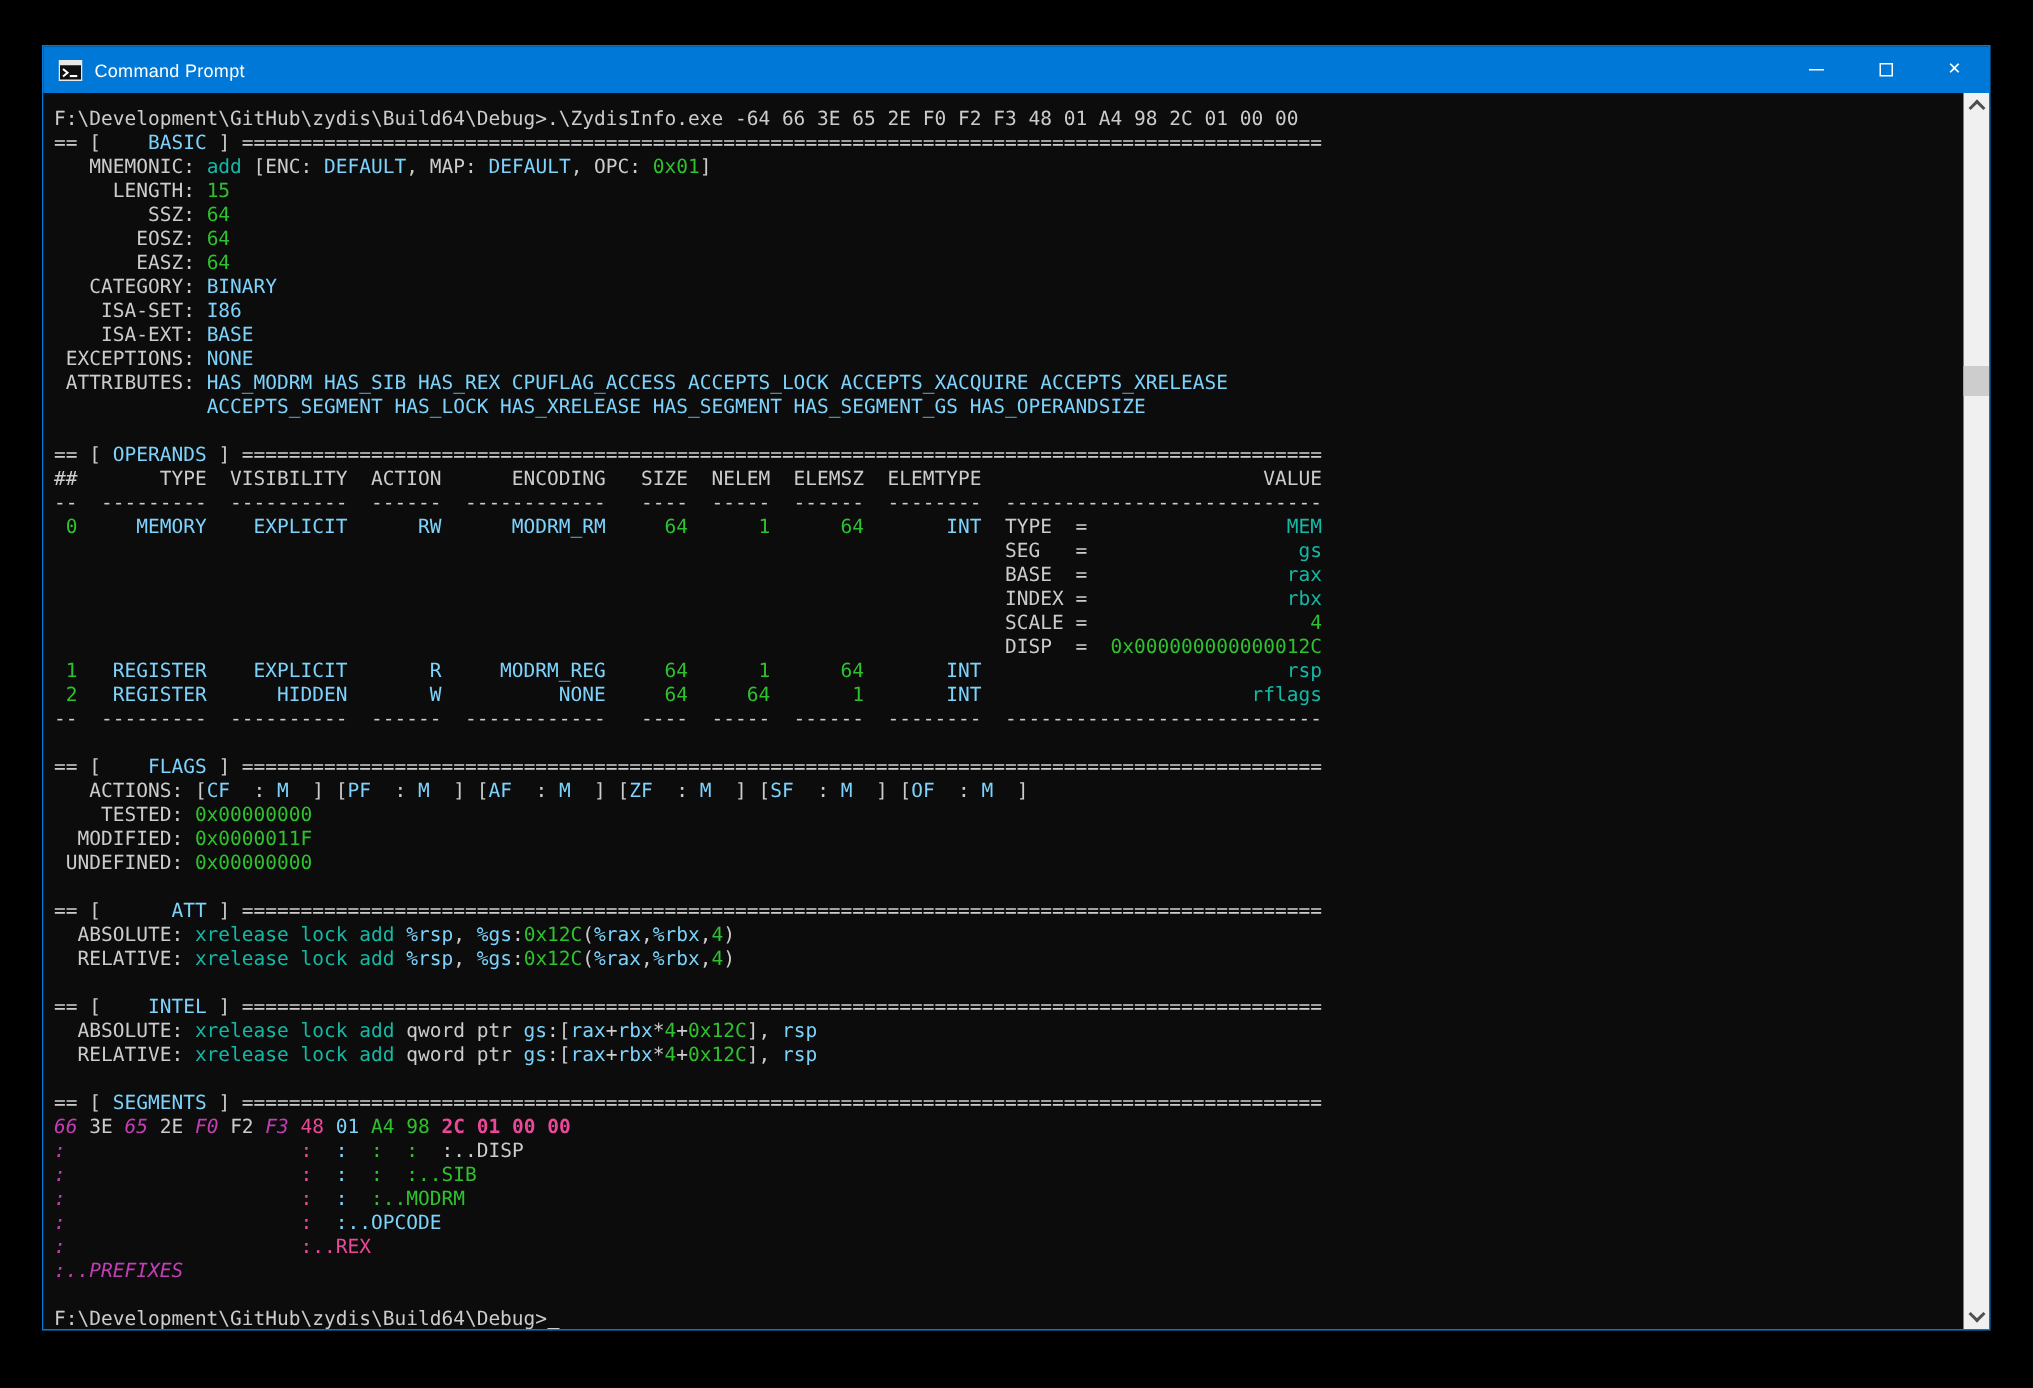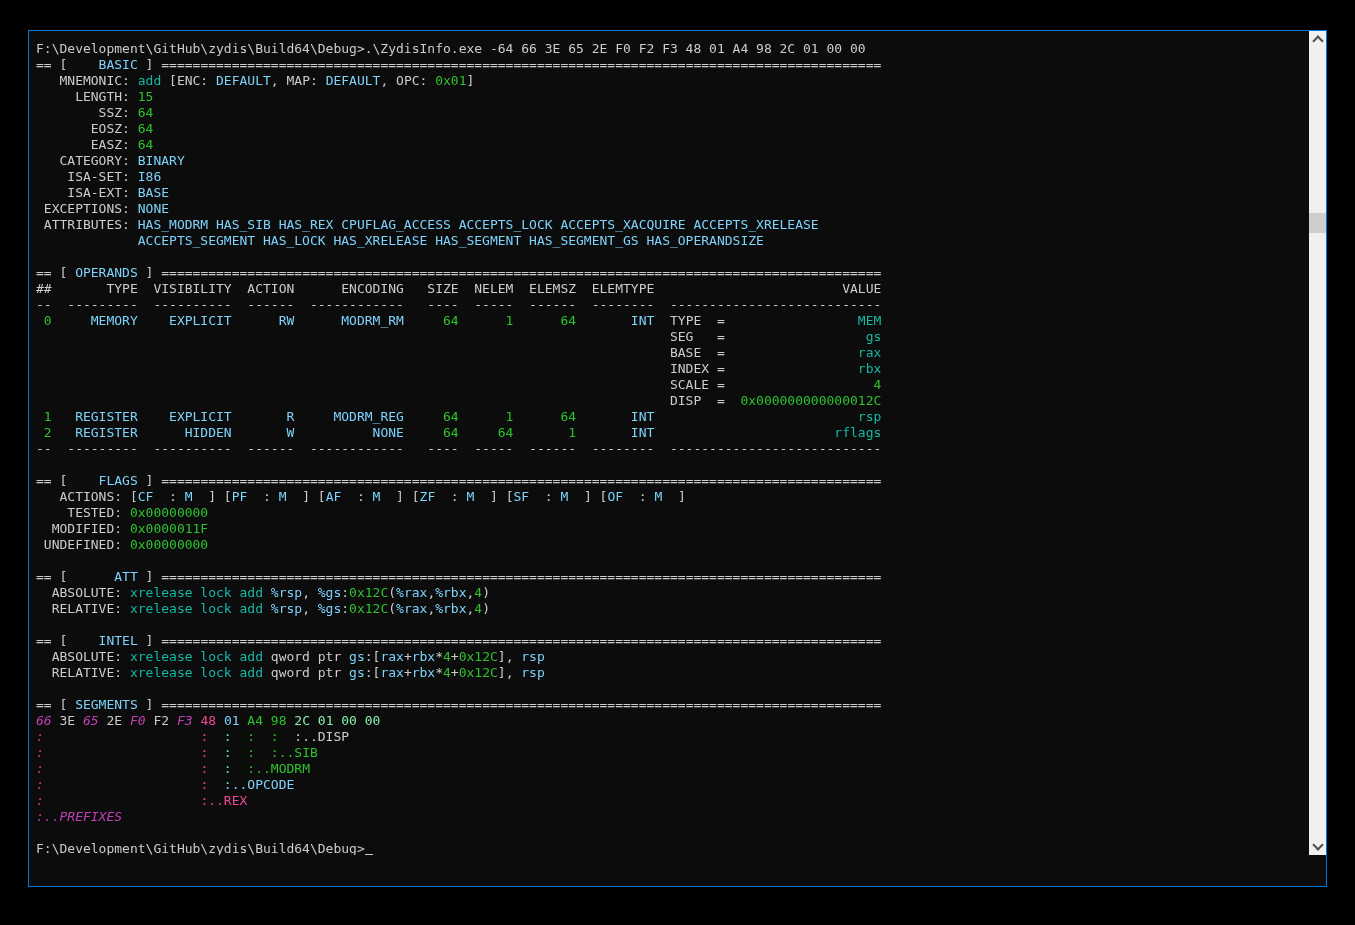--- a/index.html
+++ b/index.html
@@ -28,40 +28,60 @@
     font-family:"DejaVu Sans Mono","Liberation Mono",monospace;
     font-size:13px;line-height:16px;white-space:pre;margin-top:10px;
   }
   .line{height:16px;}
   .c-w{color:#CCCCCC;}
   .c-c{color:#7dd3fc;}
   .c-g{color:#2EC22E;}
   .c-r{color:#14b8a6;}
   .c-m{color:#C13FB4;font-style:italic;}
   .c-p{color:#ec4899;}
-  .c-y{color:#86efac;}
+  .c-y{color:#ec4899;font-weight:bold;}
   .cursor{
     display:inline-block;width:8px;height:16px;vertical-align:top;
     background:linear-gradient(to top,#CCCCCC 3px,transparent 3px);
   }
   .scrollbar{
     position:absolute;right:0;top:0;bottom:0;width:17px;background:#F0F0F0;
   }
   .scroll-btn{position:absolute;left:0;width:17px;height:17px;display:flex;align-items:center;justify-content:center;}
   .scroll-up{top:0;}
   .scroll-down{bottom:0;}
   .chev{width:6px;height:6px;border-left:2px solid #505050;border-top:2px solid #505050;}
   .chev.up{transform:rotate(45deg);margin-top:3px;}
   .chev.down{transform:rotate(225deg);margin-bottom:3px;}
   .thumb{position:absolute;left:0;top:182px;width:17px;height:20px;background:#CDCDCD;}
 </style>
 </head>
 <body>
 
 <div class="window">
+  <div class="titlebar">
+    <svg class="cmd-icon" viewBox="0 0 16 16">
+      <rect x="0.5" y="1.5" width="15" height="13" fill="#101010" stroke="#E8E8E8" stroke-width="1"></rect>
+      <rect x="0.5" y="1.5" width="15" height="3" fill="#E8E8E8"></rect>
+      <polyline points="3,7 6,9.5 3,12" fill="none" stroke="#FFFFFF" stroke-width="1.4"></polyline>
+      <rect x="7.5" y="11" width="5" height="1.4" fill="#FFFFFF"></rect>
+    </svg>
+    <span class="title-text">Command Prompt</span>
+    <div class="controls">
+      <div class="ctl-btn">
+        <div class="glyph-min"></div>
+      </div>
+      <div class="ctl-btn">
+        <div class="glyph-max"></div>
+      </div>
+      <div class="ctl-btn">
+        <span class="glyph-close">✕</span>
+      </div>
+    </div>
+  </div>
   <div class="console">
     <div class="output"><div class="line"><span class="c-w">F:\Development\GitHub\zydis\Build64\Debug&gt;.\ZydisInfo.exe -64 66 3E 65 2E F0 F2 F3 48 01 A4 98 2C 01 00 00</span></div><div class="line"><span class="c-w">== [ </span><span class="c-c">   BASIC</span><span class="c-w"> ] ============================================================================================</span></div><div class="line"><span class="c-w">   MNEMONIC: </span><span class="c-r">add</span><span class="c-w"> [ENC: </span><span class="c-c">DEFAULT</span><span class="c-w">, MAP: </span><span class="c-c">DEFAULT</span><span class="c-w">, OPC: </span><span class="c-g">0x01</span><span class="c-w">]</span></div><div class="line"><span class="c-w">     LENGTH: </span><span class="c-g">15</span></div><div class="line"><span class="c-w">        SSZ: </span><span class="c-g">64</span></div><div class="line"><span class="c-w">       EOSZ: </span><span class="c-g">64</span></div><div class="line"><span class="c-w">       EASZ: </span><span class="c-g">64</span></div><div class="line"><span class="c-w">   CATEGORY: </span><span class="c-c">BINARY</span></div><div class="line"><span class="c-w">    ISA-SET: </span><span class="c-c">I86</span></div><div class="line"><span class="c-w">    ISA-EXT: </span><span class="c-c">BASE</span></div><div class="line"><span class="c-w"> EXCEPTIONS: </span><span class="c-c">NONE</span></div><div class="line"><span class="c-w"> ATTRIBUTES: </span><span class="c-c">HAS_MODRM HAS_SIB HAS_REX CPUFLAG_ACCESS ACCEPTS_LOCK ACCEPTS_XACQUIRE ACCEPTS_XRELEASE</span></div><div class="line"><span class="c-w">             </span><span class="c-c">ACCEPTS_SEGMENT HAS_LOCK HAS_XRELEASE HAS_SEGMENT HAS_SEGMENT_GS HAS_OPERANDSIZE</span></div><div class="line"></div><div class="line"><span class="c-w">== [ </span><span class="c-c">OPERANDS</span><span class="c-w"> ] ============================================================================================</span></div><div class="line"><span class="c-w">##       TYPE  VISIBILITY  ACTION      ENCODING   SIZE  NELEM  ELEMSZ  ELEMTYPE                        VALUE</span></div><div class="line"><span class="c-w">--  ---------  ----------  ------  ------------   ----  -----  ------  --------  ---------------------------</span></div><div class="line"><span class="c-g"> 0</span><span class="c-c">     MEMORY    EXPLICIT      RW      MODRM_RM</span><span class="c-g">     64      1      64</span><span class="c-c">       INT</span><span class="c-w">  TYPE  =                 </span><span class="c-r">MEM</span></div><div class="line"><span class="c-w">                                                                                 SEG   =                  </span><span class="c-r">gs</span></div><div class="line"><span class="c-w">                                                                                 BASE  =                 </span><span class="c-r">rax</span></div><div class="line"><span class="c-w">                                                                                 INDEX =                 </span><span class="c-r">rbx</span></div><div class="line"><span class="c-w">                                                                                 SCALE =                   </span><span class="c-g">4</span></div><div class="line"><span class="c-w">                                                                                 DISP  =  </span><span class="c-g">0x000000000000012C</span></div><div class="line"><span class="c-g"> 1</span><span class="c-c">   REGISTER    EXPLICIT       R     MODRM_REG</span><span class="c-g">     64      1      64</span><span class="c-c">       INT</span><span class="c-w">                          </span><span class="c-r">rsp</span></div><div class="line"><span class="c-g"> 2</span><span class="c-c">   REGISTER      HIDDEN       W          NONE</span><span class="c-g">     64     64       1</span><span class="c-c">       INT</span><span class="c-w">                       </span><span class="c-r">rflags</span></div><div class="line"><span class="c-w">--  ---------  ----------  ------  ------------   ----  -----  ------  --------  ---------------------------</span></div><div class="line"></div><div class="line"><span class="c-w">== [ </span><span class="c-c">   FLAGS</span><span class="c-w"> ] ============================================================================================</span></div><div class="line"><span class="c-w">   ACTIONS: [</span><span class="c-c">CF</span><span class="c-w">  : </span><span class="c-c">M</span><span class="c-w">  ] [</span><span class="c-c">PF</span><span class="c-w">  : </span><span class="c-c">M</span><span class="c-w">  ] [</span><span class="c-c">AF</span><span class="c-w">  : </span><span class="c-c">M</span><span class="c-w">  ] [</span><span class="c-c">ZF</span><span class="c-w">  : </span><span class="c-c">M</span><span class="c-w">  ] [</span><span class="c-c">SF</span><span class="c-w">  : </span><span class="c-c">M</span><span class="c-w">  ] [</span><span class="c-c">OF</span><span class="c-w">  : </span><span class="c-c">M</span><span class="c-w">  ]</span></div><div class="line"><span class="c-w">    TESTED: </span><span class="c-g">0x00000000</span></div><div class="line"><span class="c-w">  MODIFIED: </span><span class="c-g">0x0000011F</span></div><div class="line"><span class="c-w"> UNDEFINED: </span><span class="c-g">0x00000000</span></div><div class="line"></div><div class="line"><span class="c-w">== [ </span><span class="c-c">     ATT</span><span class="c-w"> ] ============================================================================================</span></div><div class="line"><span class="c-w">  ABSOLUTE: </span><span class="c-r">xrelease lock add</span><span class="c-w"> </span><span class="c-c">%rsp</span><span class="c-w">, </span><span class="c-c">%gs</span><span class="c-w">:</span><span class="c-g">0x12C</span><span class="c-w">(</span><span class="c-c">%rax</span><span class="c-w">,</span><span class="c-c">%rbx</span><span class="c-w">,</span><span class="c-g">4</span><span class="c-w">)</span></div><div class="line"><span class="c-w">  RELATIVE: </span><span class="c-r">xrelease lock add</span><span class="c-w"> </span><span class="c-c">%rsp</span><span class="c-w">, </span><span class="c-c">%gs</span><span class="c-w">:</span><span class="c-g">0x12C</span><span class="c-w">(</span><span class="c-c">%rax</span><span class="c-w">,</span><span class="c-c">%rbx</span><span class="c-w">,</span><span class="c-g">4</span><span class="c-w">)</span></div><div class="line"></div><div class="line"><span class="c-w">== [ </span><span class="c-c">   INTEL</span><span class="c-w"> ] ============================================================================================</span></div><div class="line"><span class="c-w">  ABSOLUTE: </span><span class="c-r">xrelease lock add</span><span class="c-w"> qword ptr </span><span class="c-c">gs</span><span class="c-w">:[</span><span class="c-c">rax</span><span class="c-w">+</span><span class="c-c">rbx</span><span class="c-w">*</span><span class="c-g">4</span><span class="c-w">+</span><span class="c-g">0x12C</span><span class="c-w">], </span><span class="c-c">rsp</span></div><div class="line"><span class="c-w">  RELATIVE: </span><span class="c-r">xrelease lock add</span><span class="c-w"> qword ptr </span><span class="c-c">gs</span><span class="c-w">:[</span><span class="c-c">rax</span><span class="c-w">+</span><span class="c-c">rbx</span><span class="c-w">*</span><span class="c-g">4</span><span class="c-w">+</span><span class="c-g">0x12C</span><span class="c-w">], </span><span class="c-c">rsp</span></div><div class="line"></div><div class="line"><span class="c-w">== [ </span><span class="c-c">SEGMENTS</span><span class="c-w"> ] ============================================================================================</span></div><div class="line"><span class="c-m">66 </span><span class="c-w">3E </span><span class="c-m">65 </span><span class="c-w">2E </span><span class="c-m">F0 </span><span class="c-w">F2 </span><span class="c-m">F3 </span><span class="c-p">48 </span><span class="c-c">01 </span><span class="c-g">A4 </span><span class="c-g">98 </span><span class="c-y">2C 01 00 00</span></div><div class="line"><span class="c-m">:</span><span class="c-w">                    </span><span class="c-p">:</span><span class="c-w">  </span><span class="c-c">:</span><span class="c-w">  </span><span class="c-g">:</span><span class="c-w">  </span><span class="c-g">:</span><span class="c-w">  </span><span class="c-w">:..DISP</span></div><div class="line"><span class="c-m">:</span><span class="c-w">                    </span><span class="c-p">:</span><span class="c-w">  </span><span class="c-c">:</span><span class="c-w">  </span><span class="c-g">:</span><span class="c-w">  </span><span class="c-g">:..SIB</span></div><div class="line"><span class="c-m">:</span><span class="c-w">                    </span><span class="c-p">:</span><span class="c-w">  </span><span class="c-c">:</span><span class="c-w">  </span><span class="c-g">:..MODRM</span></div><div class="line"><span class="c-m">:</span><span class="c-w">                    </span><span class="c-p">:</span><span class="c-w">  </span><span class="c-c">:..OPCODE</span></div><div class="line"><span class="c-m">:</span><span class="c-w">                    </span><span class="c-p">:..REX</span></div><div class="line"><span class="c-m">:..PREFIXES</span></div><div class="line"></div><div class="line"><span class="c-w">F:\Development\GitHub\zydis\Build64\Debug&gt;</span><span class="cursor"></span></div></div>
     <div class="scrollbar">
       <div class="scroll-btn scroll-up">
         <span class="chev up"></span>
       </div>
       <div class="thumb"></div>
       <div class="scroll-btn scroll-down">
         <span class="chev down"></span>
       </div>

